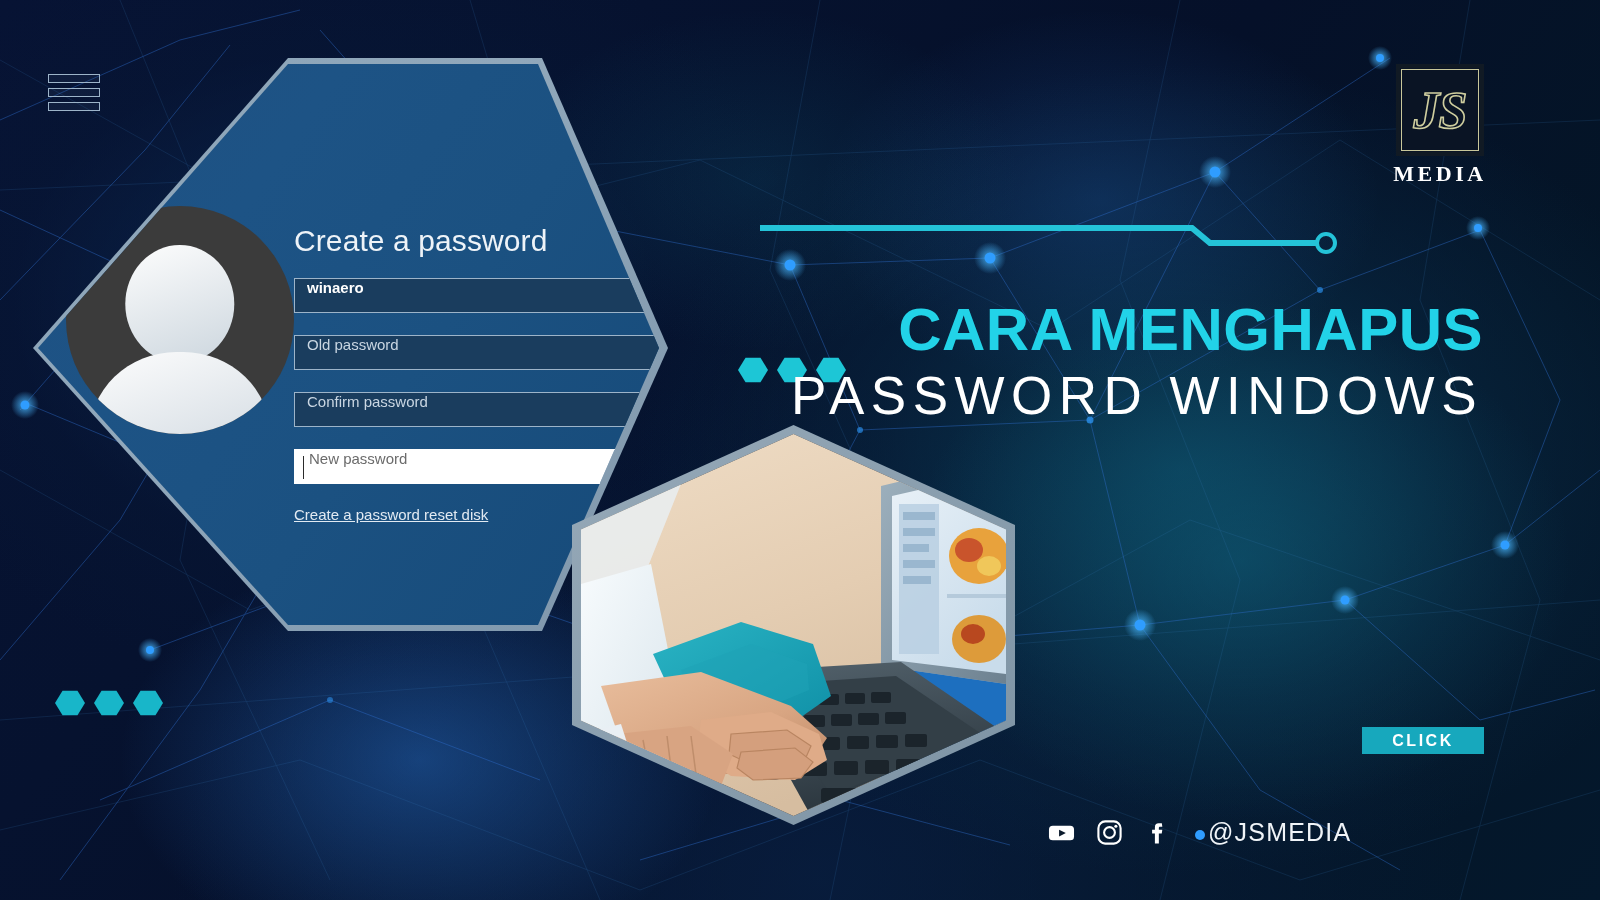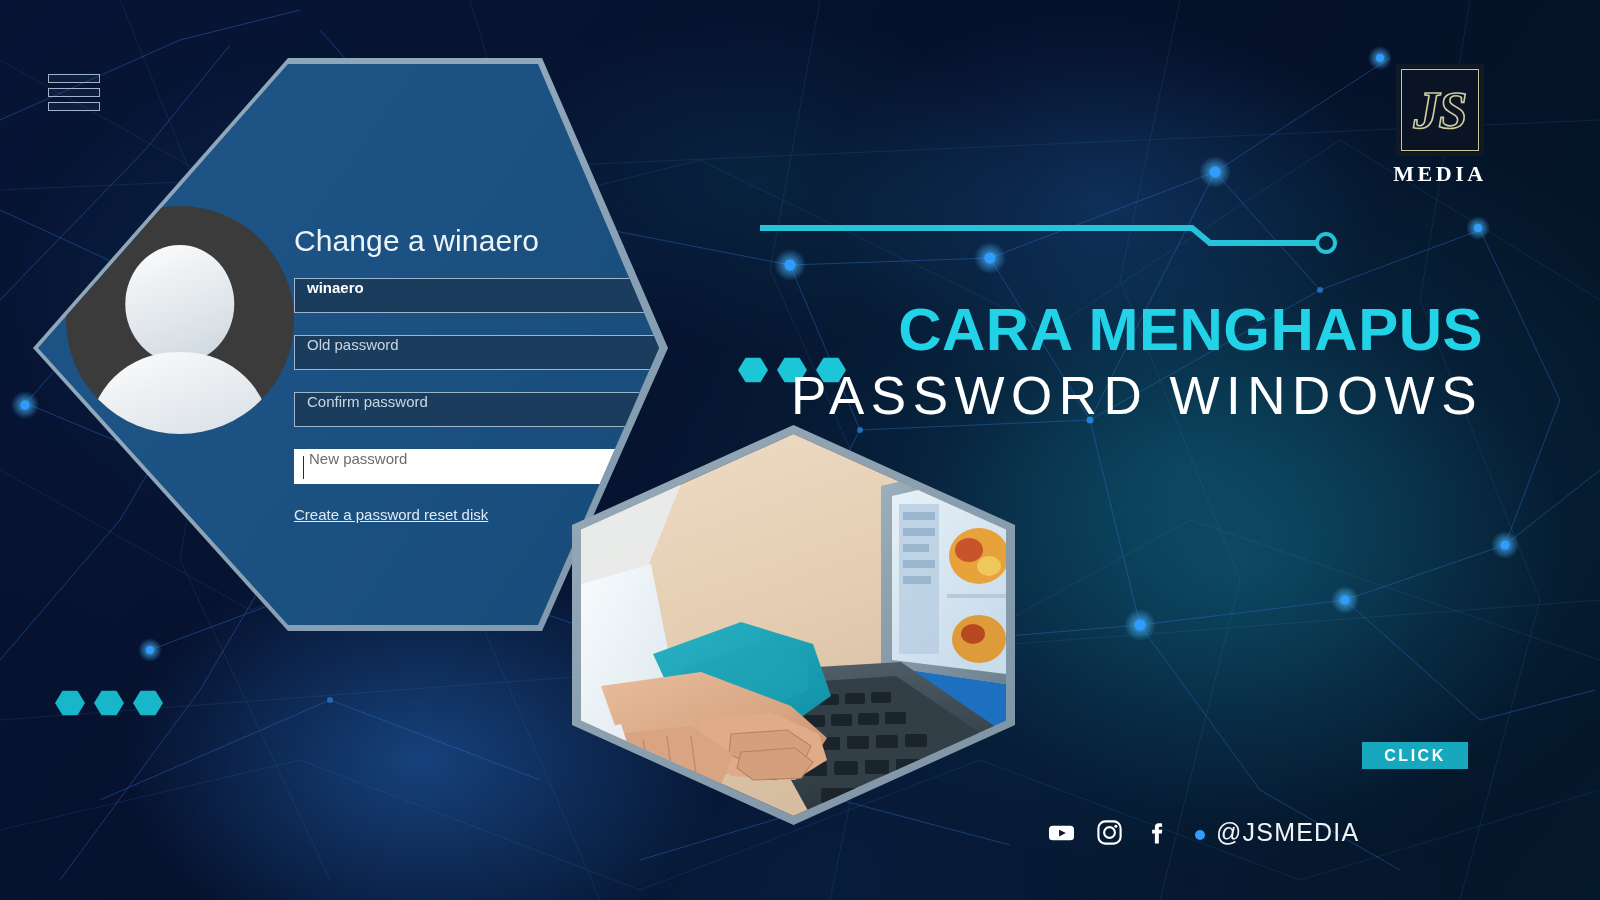--- a/index.html
+++ b/index.html
@@ -129,30 +129,30 @@
     font-size:52px; font-weight:700; font-style:italic; color:#0a1424;
     -webkit-text-stroke:1.6px #cfce9f; letter-spacing:-1px;
   }
   #logo-word {
     margin-top:5px; text-align:center; font-size:22px; font-weight:700;
     letter-spacing:3.5px; color:#ffffff;font-family:Liberation Serif, serif;
   }
 
   
   #click-button {
-    position:absolute; left:1362px; top:742px; width:106px; height:27px;
+    position:absolute; left:1362px; top:727px; width:122px; height:27px;
     background:#17a8bd; color:#ffffff; font-size:16px; font-weight:700;
     letter-spacing:2.5px; display:flex; align-items:center; justify-content:center;
     cursor:pointer;
   }
 
   
   #social { position:absolute; left:1048px; top:818px; display:flex; align-items:center; gap:21px; }
   .soc { width:27px; height:27px; display:flex; align-items:center; justify-content:center; cursor:pointer; }
-  #social-handle { margin-left:24px; font-size:25px; letter-spacing:1.2px; color:#f0f4f8; font-weight:400;text-align:center; }
+  #social-handle { margin-left:16px; font-size:25px; letter-spacing:1.2px; color:#f0f4f8; font-weight:400;text-align:center; }
 </style>
 </head>
 <body>
 
 <div id="stage">
 
   <svg class="layer" id="network-bg" viewBox="0 0 1600 900" preserveAspectRatio="none">
     <defs>
       <radialGradient id="glowA" cx="50%" cy="50%" r="50%">
         <stop offset="0%" stop-color="#2a79d6" stop-opacity="0.45"></stop>
@@ -267,21 +267,21 @@
 
   <div id="login-hex">
     <div id="login-hex-inner">
 
       <div id="avatar">
         <div class="head"></div>
         <div class="body"></div>
       </div>
 
       <div id="dialog">
-        <div id="dialog-title">Change a winaero</div>
+        <div id="dialog-title">Create a password</div>
 
         <div class="field filled">
           <span>winaero</span>
         </div>
 
         <div class="field">
           <span>Old password</span>
         </div>
 
         <div class="field">

